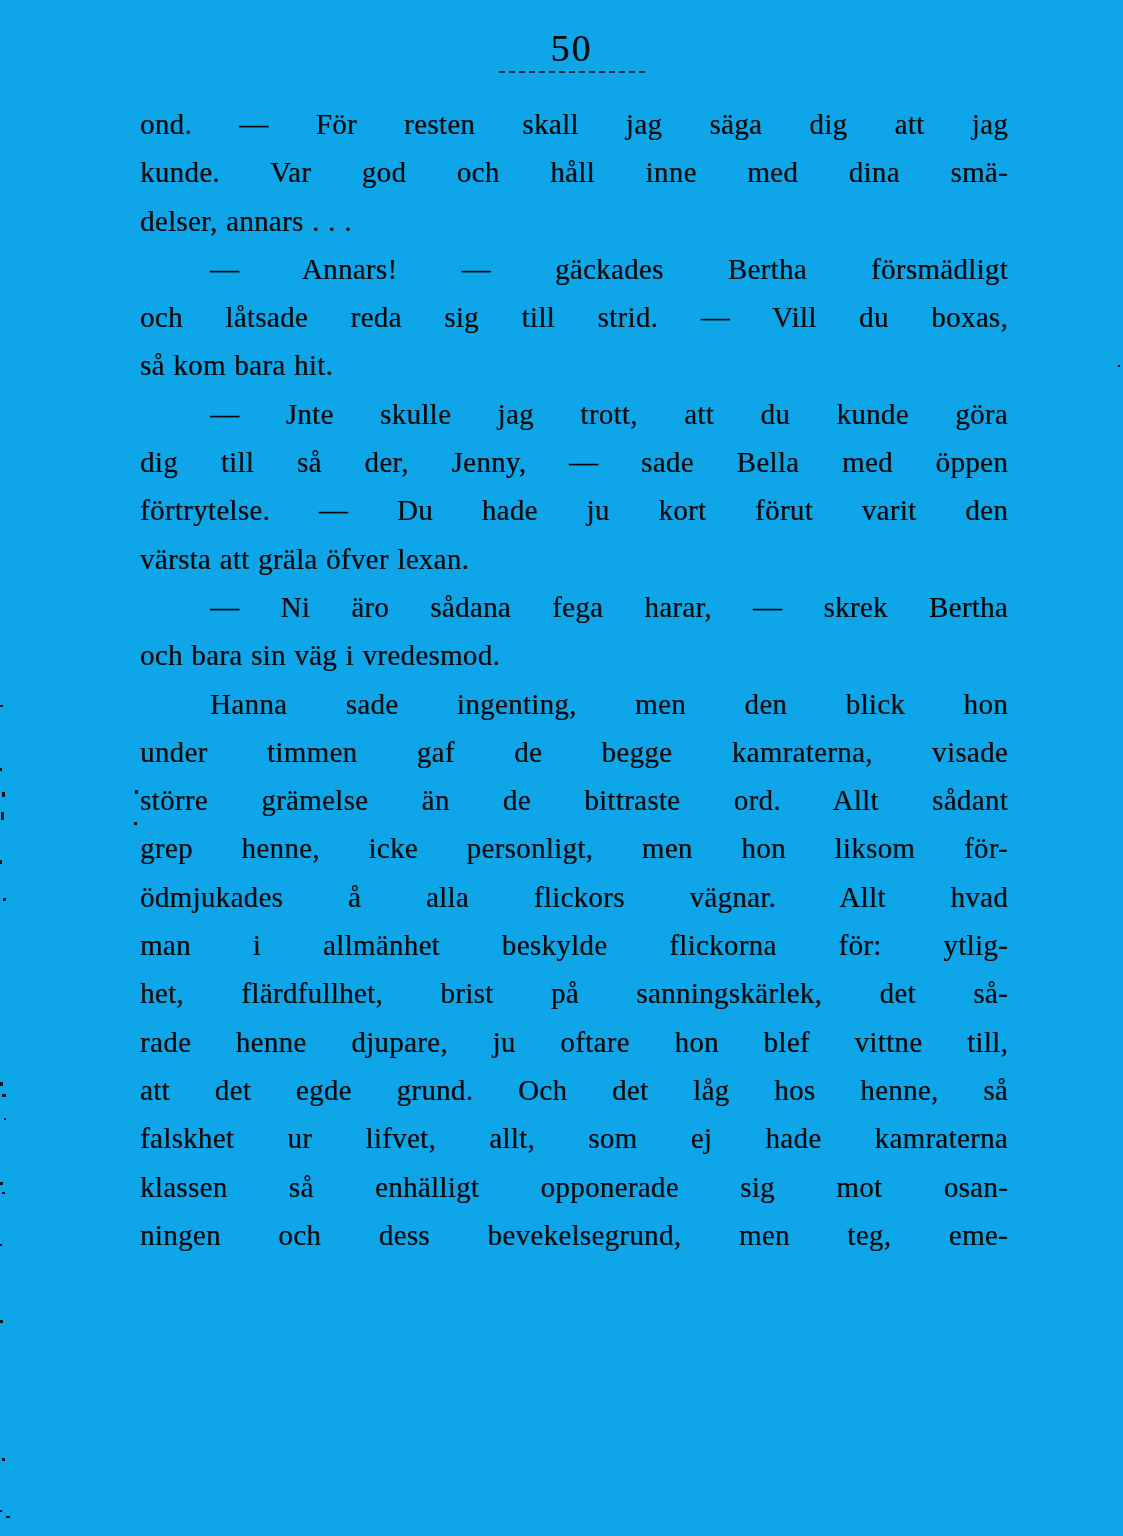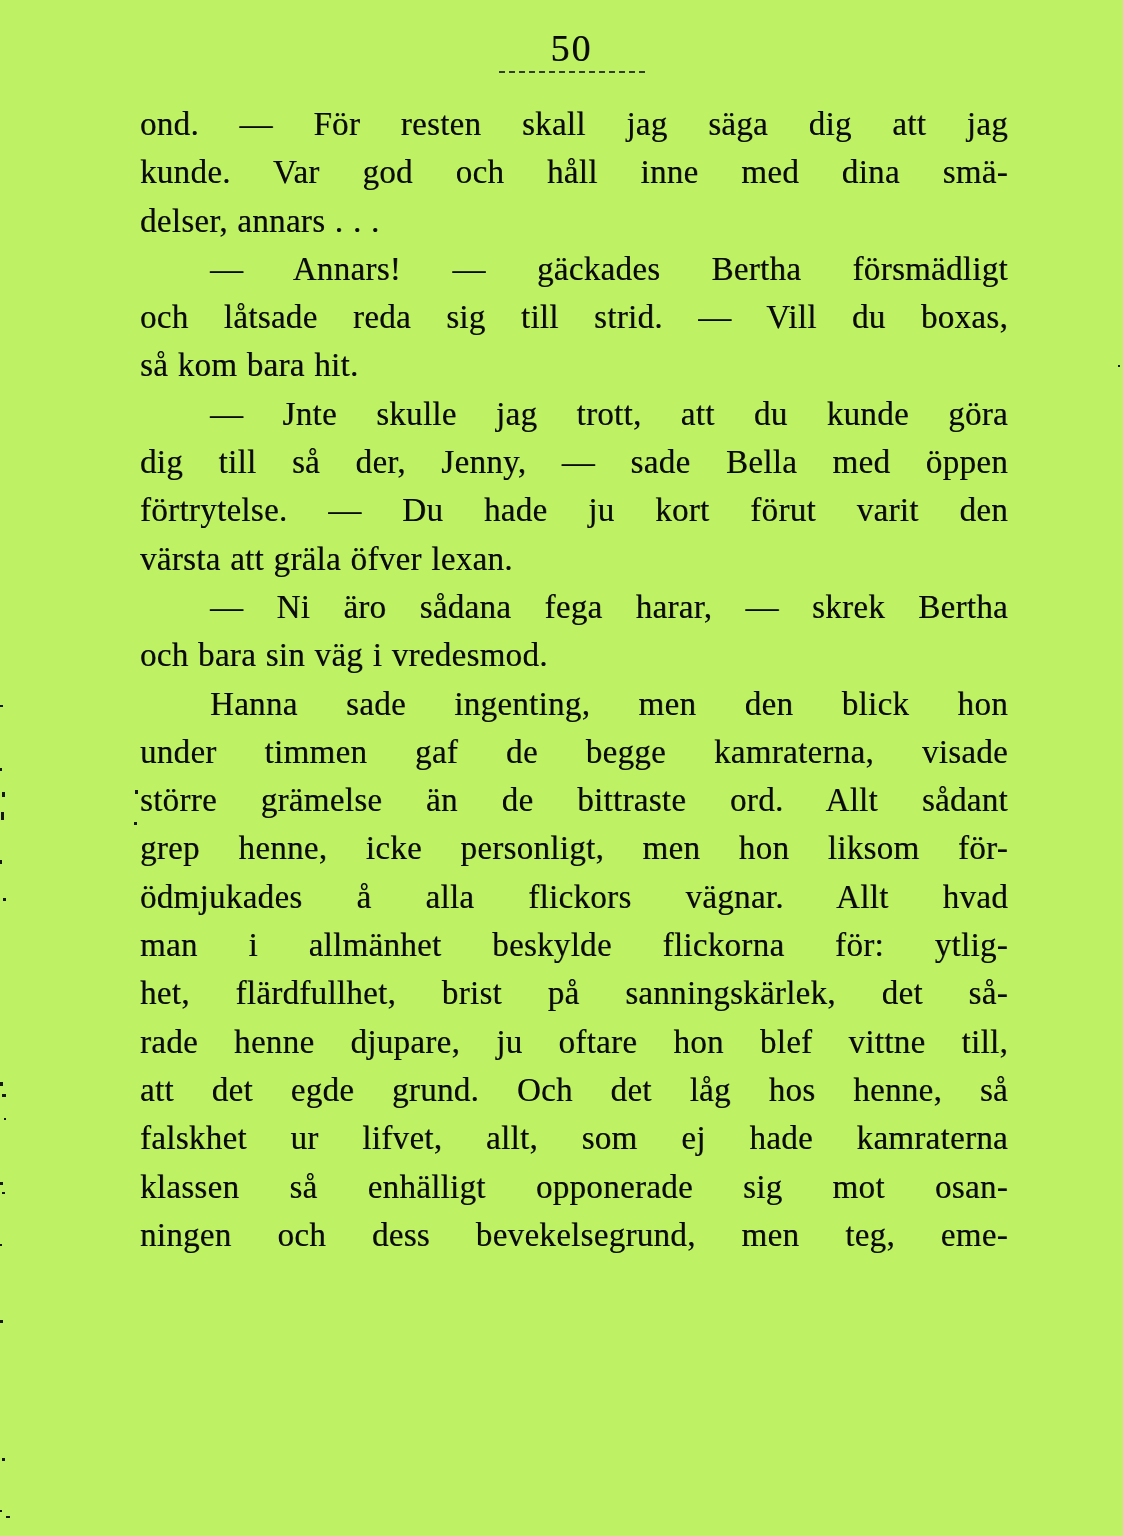--- a/index.html
+++ b/index.html
@@ -11,21 +11,21 @@
     width: 1123px;
     height: 1536px;
     position: relative;
     overflow: hidden;
     font-family: "Liberation Serif", "DejaVu Serif", serif;
     color: #0a0a0a;
   }
   .page {
     position: absolute;
     inset: 0;
-    background: #bef264;
+    background: #0ea5e9;
     padding-left: 19px;
   }
   
   .folio {
     position: absolute;
     top: 26px;
     left: 0;
     width: 1143px; 
     text-align: center;
     font-size: 38px;
@@ -41,21 +41,21 @@
     height: 0;
     border-bottom: 2px dashed #1c1c1c;
     opacity: 0.85;
   }
   
   .page-text {
     position: absolute;
     top: 100px;
     left: 140px;
     width: 868px;
-    font-size: 33px;
+    font-size: 29px;
     line-height: 48.3px;
     letter-spacing: 0.3px;
     text-shadow: 0.45px 0.45px 0 rgba(0,0,0,0.5);
     word-spacing: 1px;
   }
   .ln {
     white-space: nowrap; 
   }
   .ln.j {
     white-space: normal;

